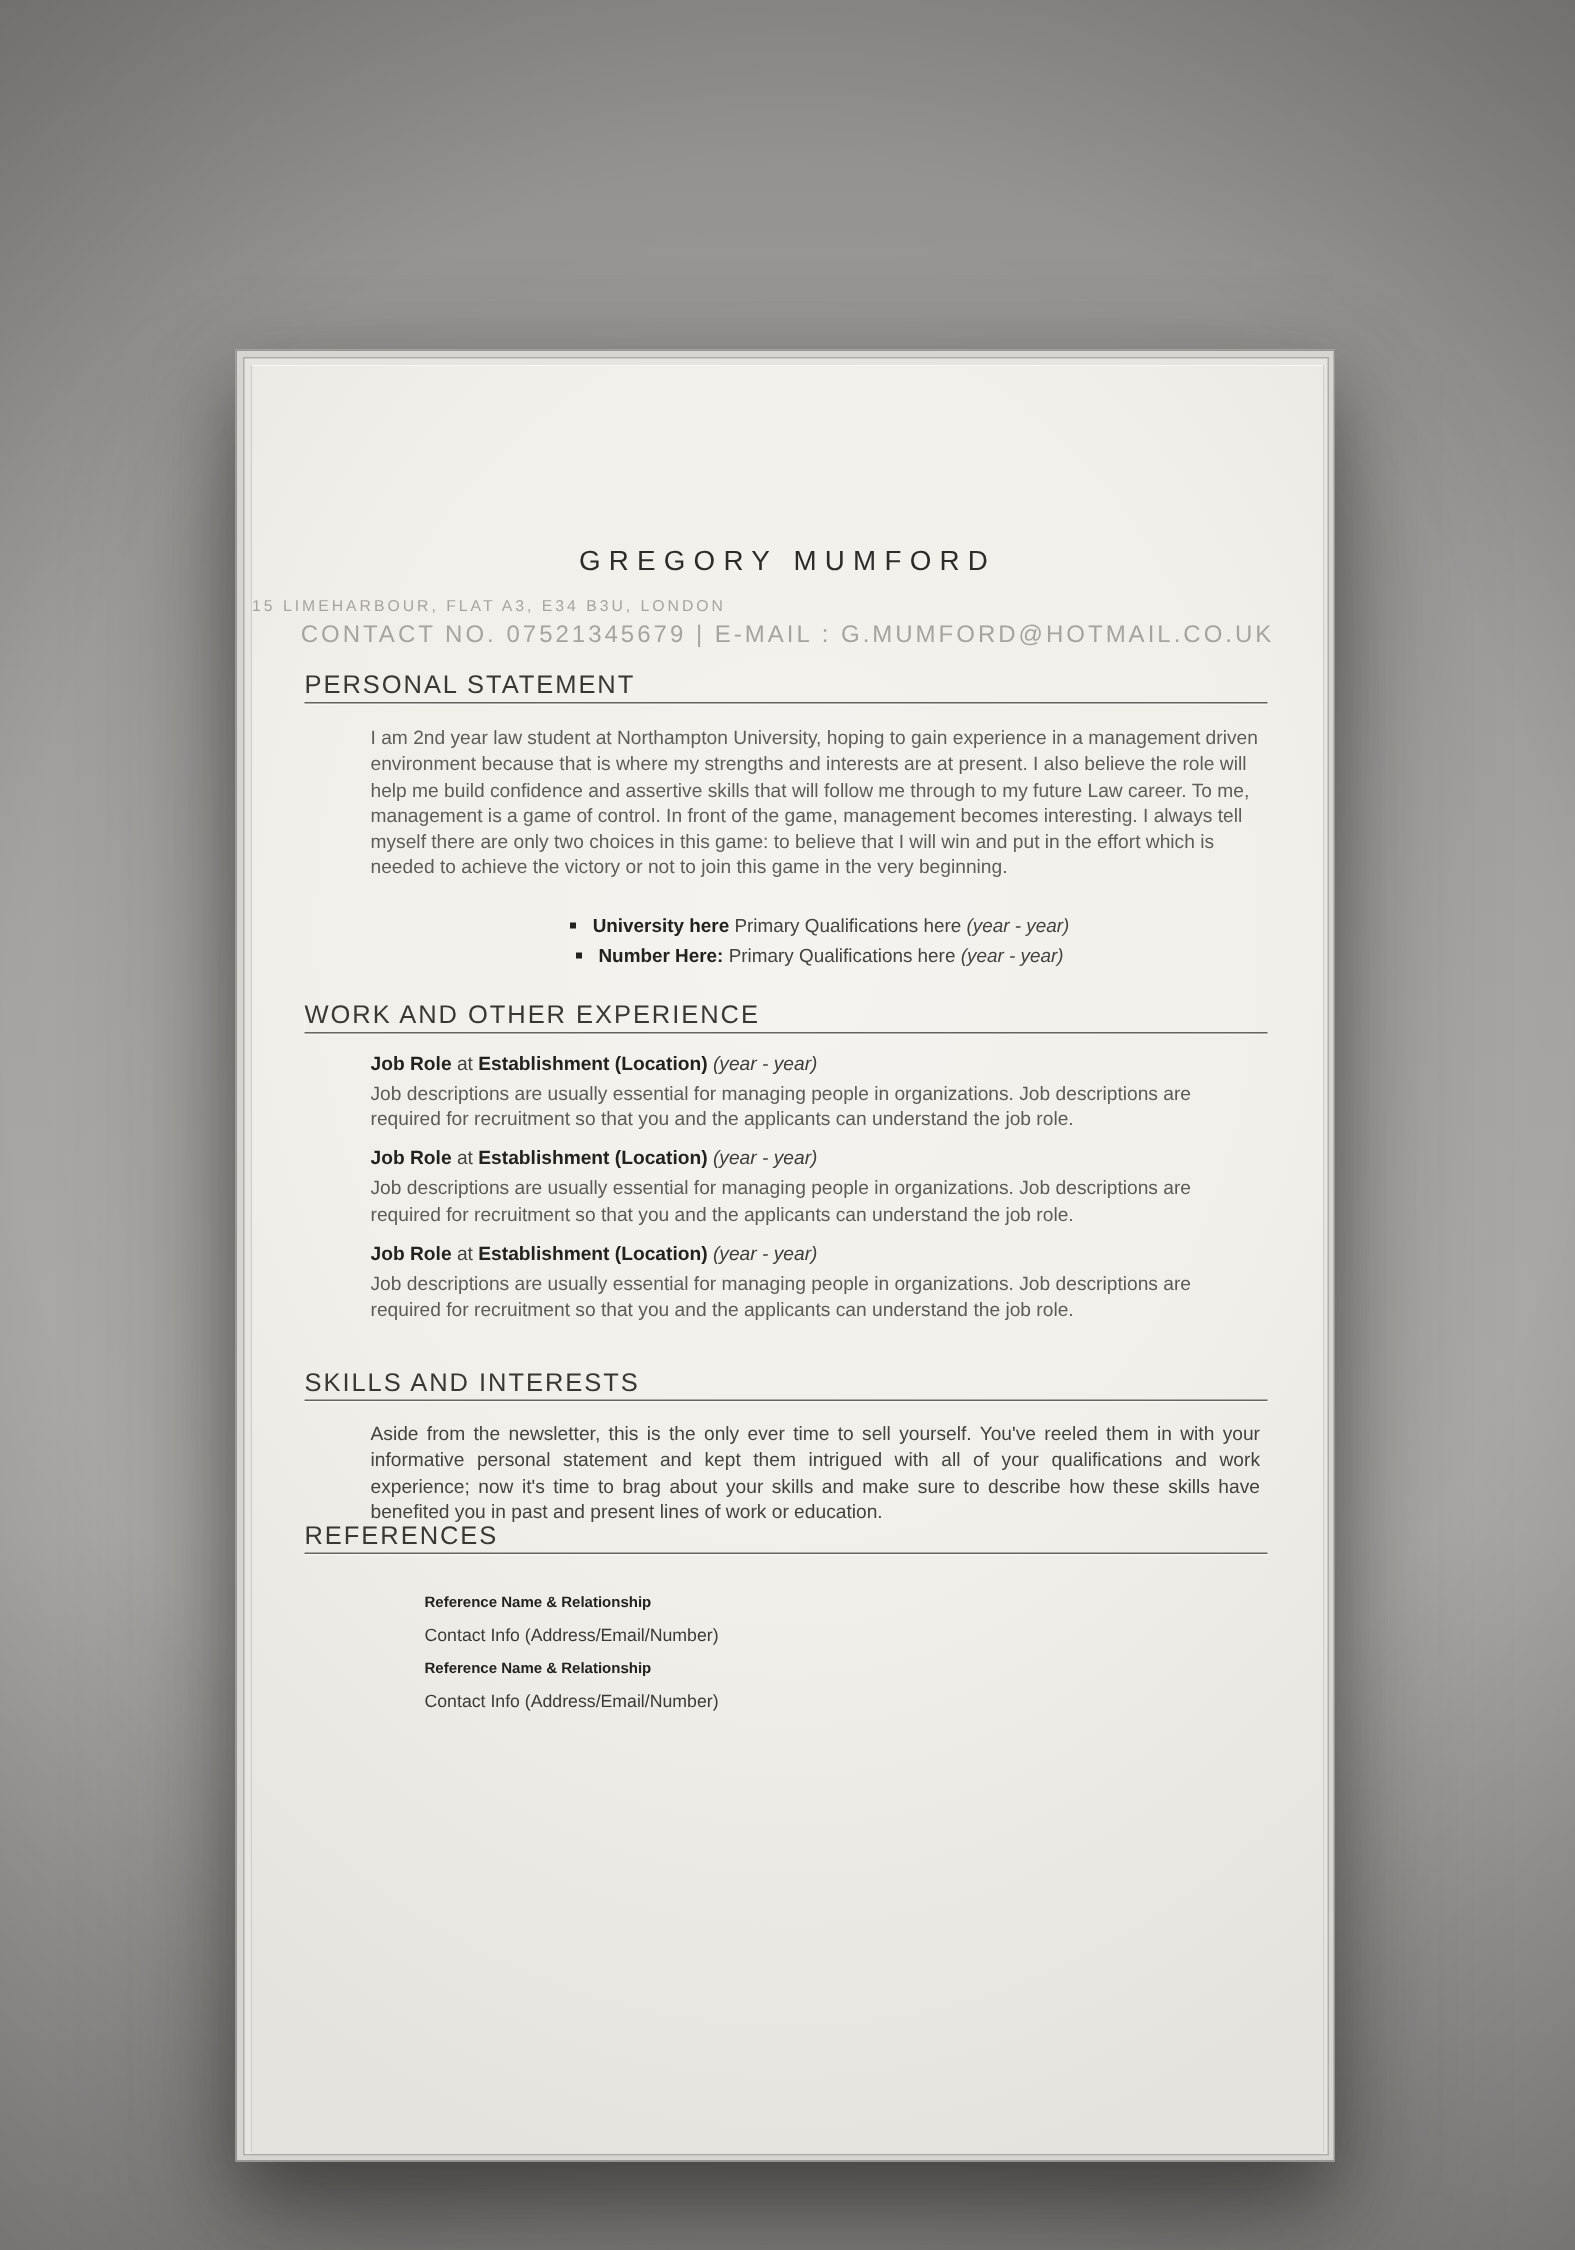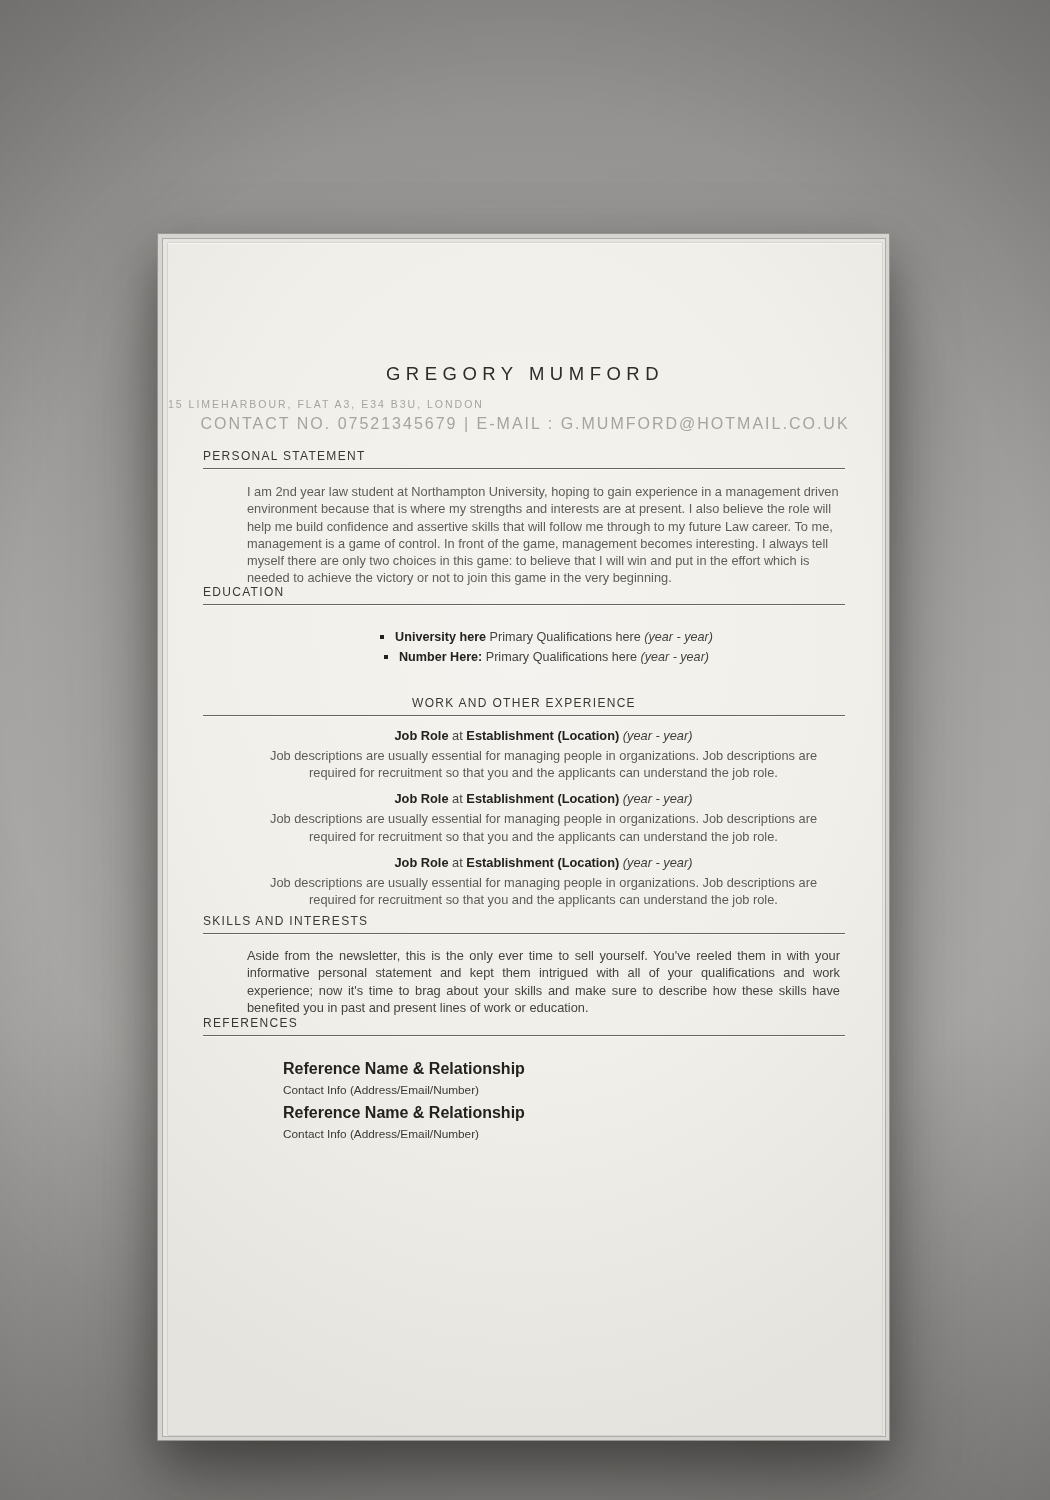--- a/index.html
+++ b/index.html
@@ -33,43 +33,43 @@
   }
   .page-name{position:absolute;top:120px;left:0;right:0;text-align:center;
     font-size:18.5px;line-height:19px;letter-spacing:5.5px;color:#2d2c29;}
   .page-addr{position:absolute;top:155px;left:0;right:0;
     font-size:10.5px;line-height:11px;letter-spacing:2px;color:#a6a49f;}
   .page-contact{position:absolute;top:174px;left:0;right:0;text-align:center;
     font-size:16px;line-height:11px;letter-spacing:2px;color:#a6a49f;}
   .content{position:absolute;left:35px;right:37px;top:0;bottom:0;}
   .section{position:absolute;left:0;right:0;}
   .section-title{
-    font-size:12px;line-height:15px;letter-spacing:1.3px;color:#393833;
+    font-size:17px;line-height:15px;letter-spacing:1.3px;color:#393833;
     padding-bottom:4px;border-bottom:1px solid #67655f;
     box-shadow:0 1px 0 rgba(255,255,255,0.55);font-weight:400;
   }
   #sec-ps{top:205px;}
   #sec-edu{top:341px;}
-  #sec-work{top:452px;text-align:center;}
+  #sec-work{top:425px;}
   #sec-skills{top:670px;}
   #sec-refs{top:772px;}
   .para{margin:14px 5px 0 44px;font-size:12.8px;line-height:17.3px;color:#5f5d58;}
   .para.justify{text-align:justify;color:#45433f;margin-top:13px;}
   .edu-list{margin:23px 0 0 45px;list-style:none;padding:0;}
   .edu-line{height:19.5px;line-height:19.5px;font-size:12.6px;color:#45433f;white-space:nowrap;text-align:center;}
   .bullet{display:inline-block;width:4px;height:4px;background:#23221f;margin-right:11px;vertical-align:2px;}
   b{color:#23221f;}
   i{color:#45433f;}
   .jobs{margin:12px 5px 0 44px;}
   .job{margin-bottom:10px;}
   .job-title{font-size:12.8px;line-height:16px;color:#45433f;}
   .job-title i{color:#3f3e3a;}
   .job-desc{margin-top:3px;font-size:12.8px;line-height:17.2px;color:#5d5b56;}
   .ref-list{margin:25px 0 0 80px;}
-  .ref-name{font-size:16px;line-height:15px;font-weight:bold;color:#23221f;margin-bottom:7px;}
+  .ref-name{font-size:10px;line-height:15px;font-weight:bold;color:#23221f;margin-bottom:7px;}
   .ref-contact{font-size:11.8px;line-height:15px;color:#3b3a36;margin-bottom:7px;}
 </style>
 </head>
 <body>
 
 <div class="vignette"></div>
 
 <div class="stack">
   <div class="sheet sheet-3"></div>
   <div class="sheet sheet-2"></div>
@@ -81,21 +81,20 @@
     <div class="page-contact">CONTACT NO. 07521345679 | E-MAIL : G.MUMFORD@HOTMAIL.CO.UK</div>
 
     <div class="content">
 
       <div class="section" id="sec-ps">
         <div class="section-title">PERSONAL STATEMENT</div>
         <div class="para">I am 2nd year law student at Northampton University, hoping to gain experience in a management driven environment because that is where my strengths and interests are at present. I also believe the role will help me build confidence and assertive skills that will follow me through to my future Law career. To me, management is a game of control. In front of the game, management becomes interesting. I always tell myself there are only two choices in this game: to believe that I will win and put in the effort which is needed to achieve the victory or not to join this game in the very beginning.</div>
       </div>
 
       <div class="section" id="sec-edu">
-        <div class="section-title">EDUCATION</div>
         <div class="edu-list">
           <div class="edu-line"><span class="bullet"></span><b>University here</b> <span>Primary Qualifications here</span> <i>(year - year)</i></div>
           <div class="edu-line"><span class="bullet"></span><b>Number Here:</b> <span>Primary Qualifications here</span> <i>(year - year)</i></div>
         </div>
       </div>
 
       <div class="section" id="sec-work">
         <div class="section-title">WORK AND OTHER EXPERIENCE</div>
         <div class="jobs">
           <div class="job">

